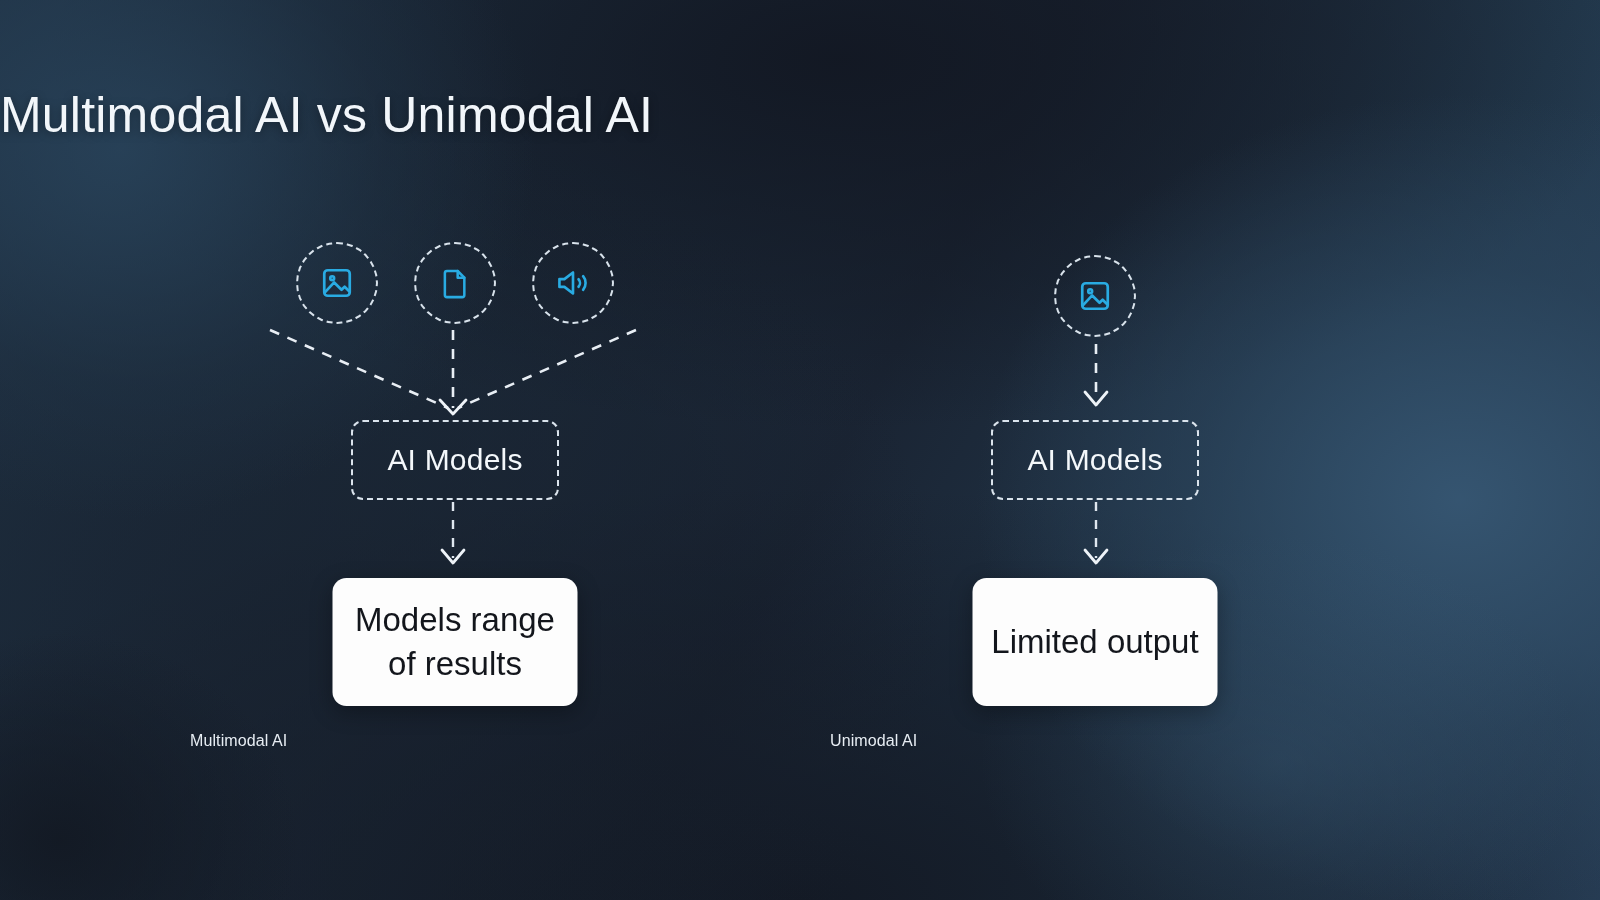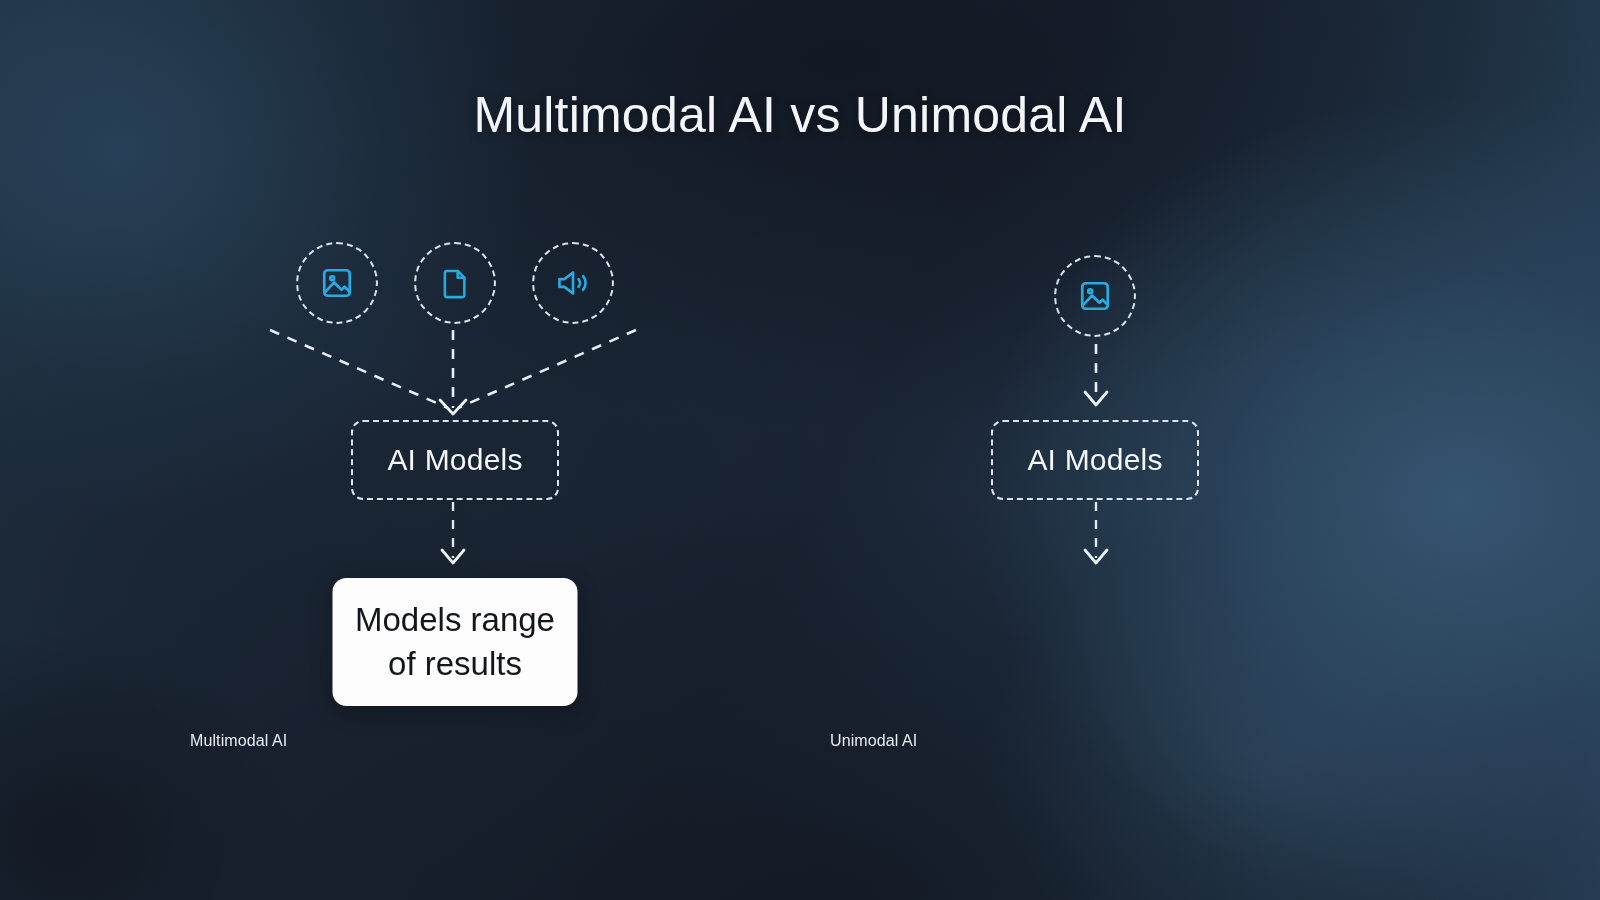--- a/index.html
+++ b/index.html
@@ -35,21 +35,21 @@
     background:
       radial-gradient(ellipse 400px 300px at 1280px 760px, rgba(58,92,121,0.35) 0%, rgba(58,92,121,0.0) 75%),
       radial-gradient(ellipse 300px 260px at 60px 840px, rgba(18,24,34,0.85) 0%, rgba(18,24,34,0.0) 80%);
   }
 
   
   #title {
     position: absolute;
     left: 0; top: 86px;
     width: 1600px;
-    text-align: center;
+    text-align: left;
     font-size: 50px;
     font-weight: 300;
     letter-spacing: 0.2px;
     color: #f2f6fa;
     text-shadow: 0 2px 10px rgba(0,0,0,0.35);
     white-space: nowrap;
   }
 
   
   .column { position: absolute; top: 0; height: 708px; }
@@ -247,17 +247,20 @@
             <rect x="3" y="3" width="18" height="18" rx="2.5"></rect>
             <circle cx="8.6" cy="8.6" r="1.35"></circle>
             <path d="M3.6 18.5 L10 11.6 L15.2 16.8 L17.4 14.6 L20.6 17.8"></path>
           </svg>
         </span>
       </div>
     </div>
 
     <div class="model-box">AI Models</div>
 
+    <div class="result-box">
+      <span>Limited output</span>
+    </div>
 
     <div class="caption">Unimodal AI</div>
   </div>
 
 </div>
 
 </body></html>

